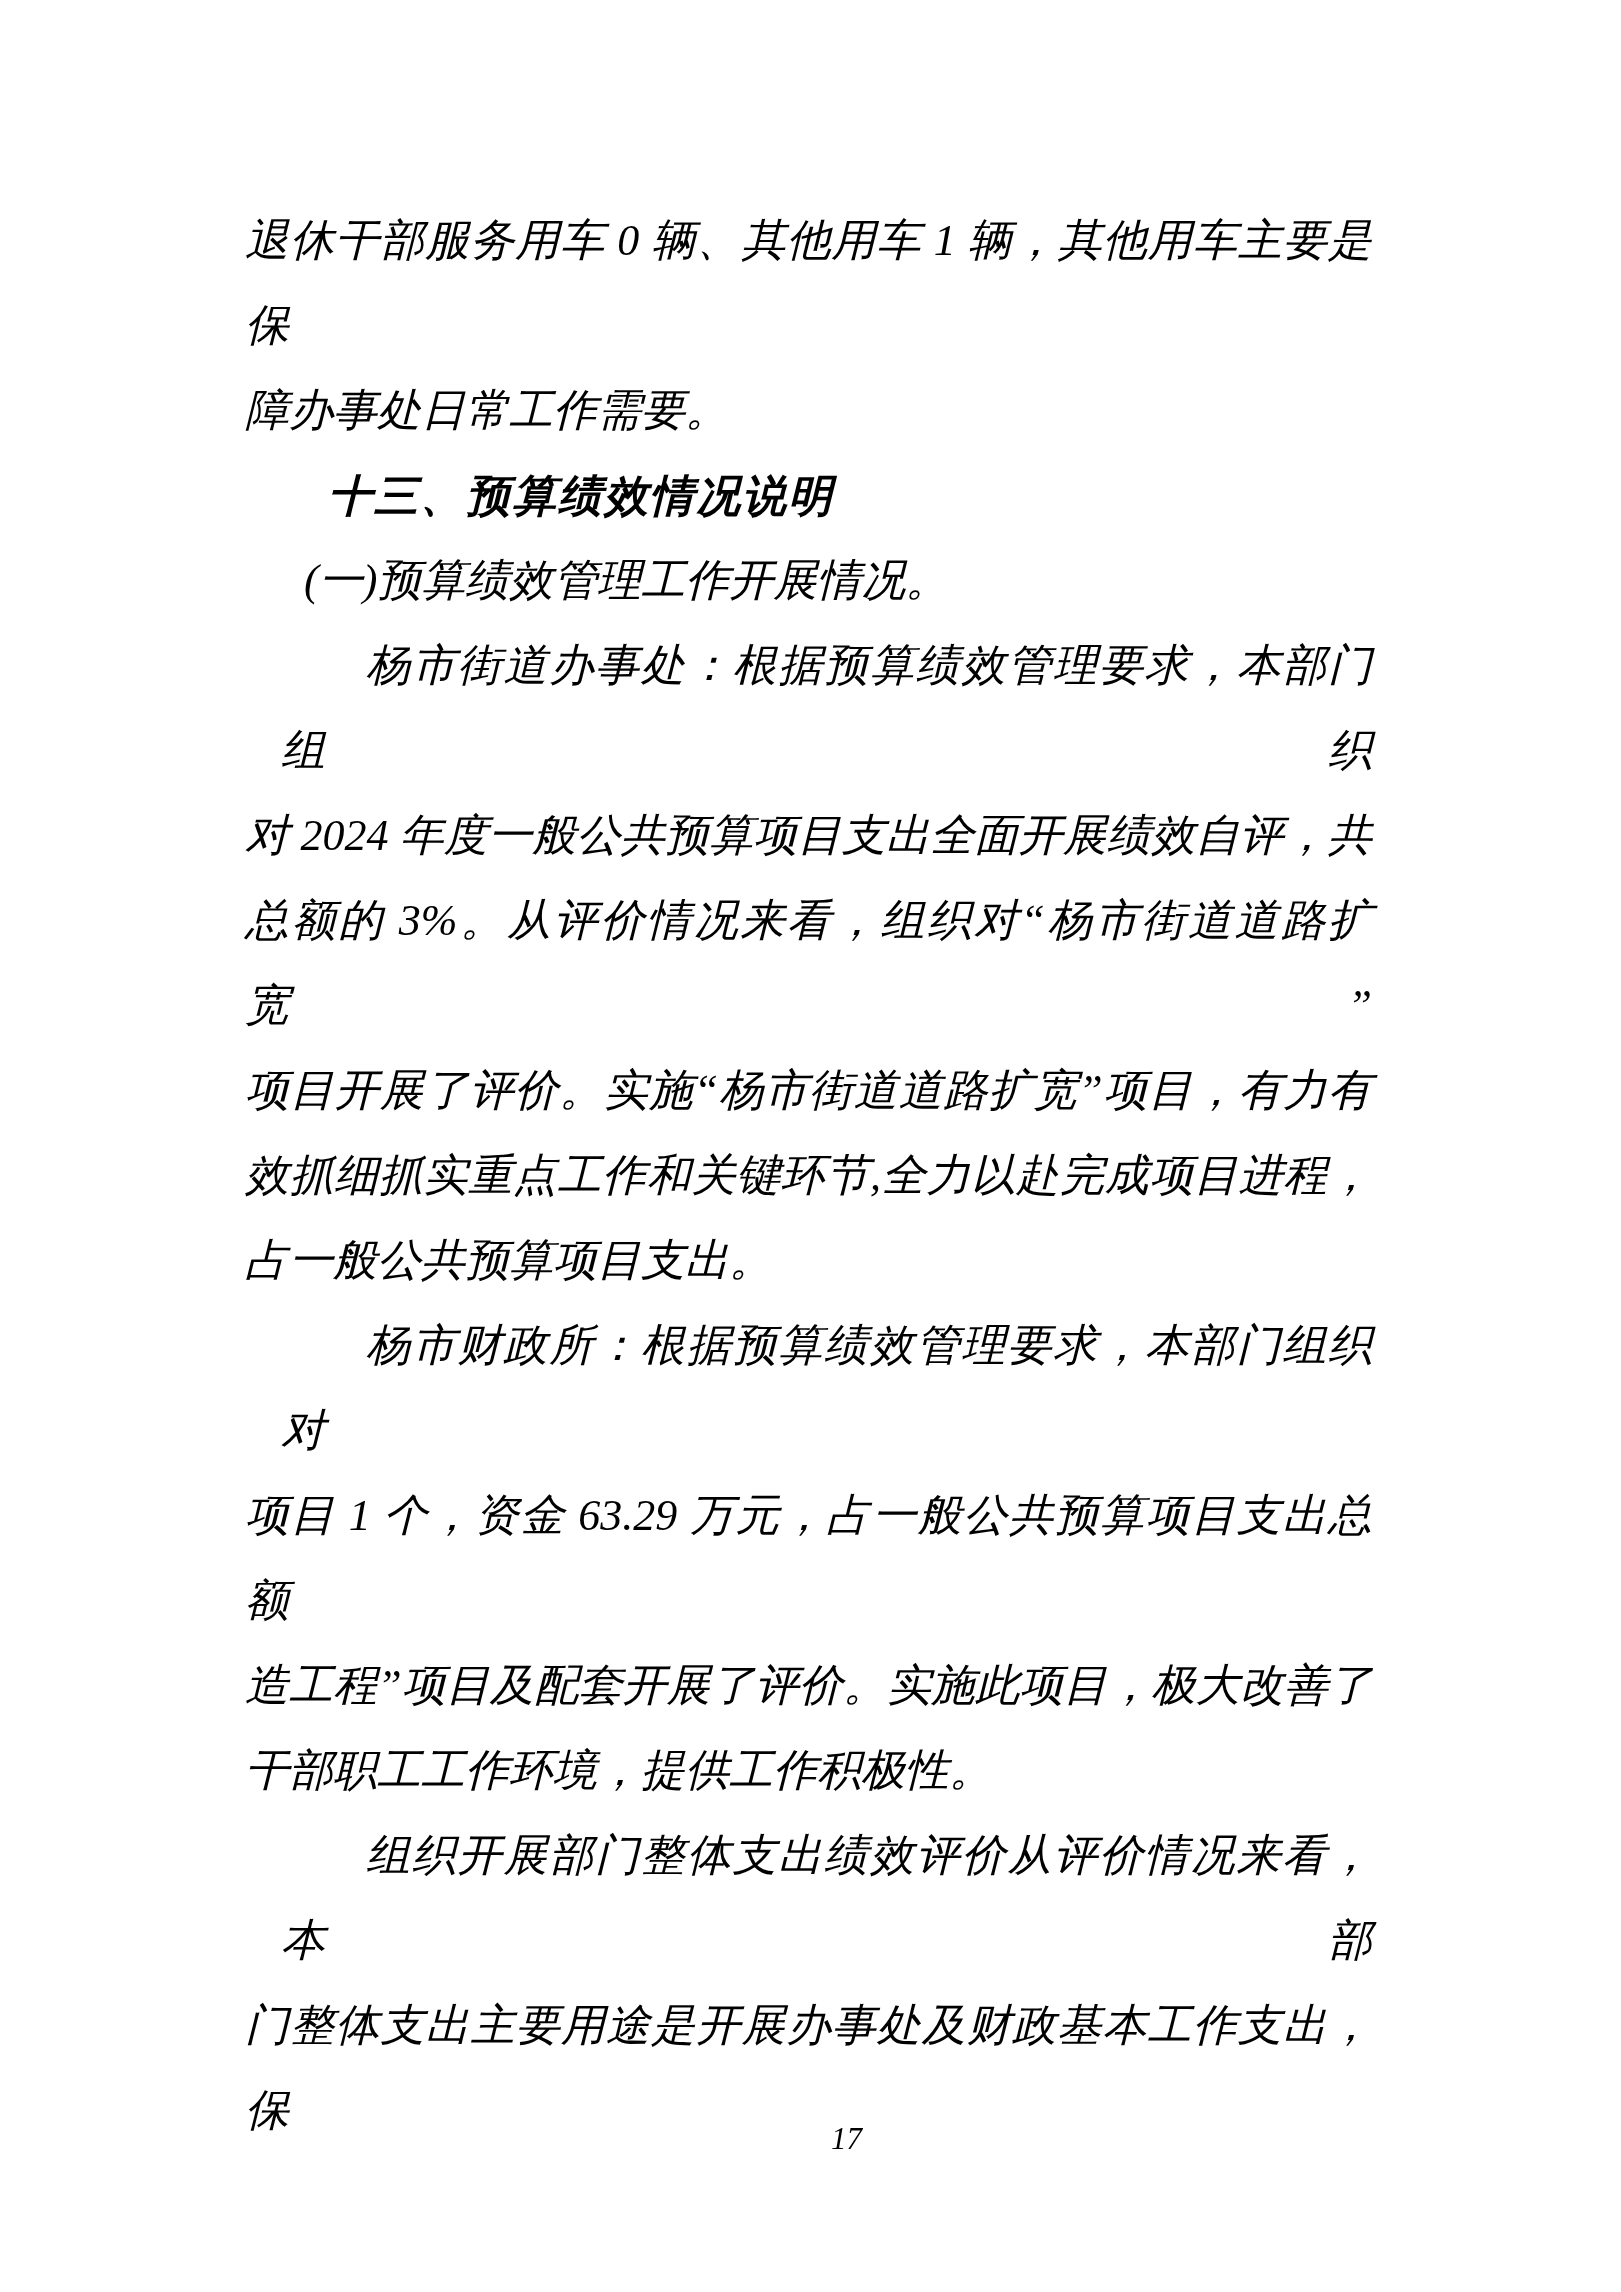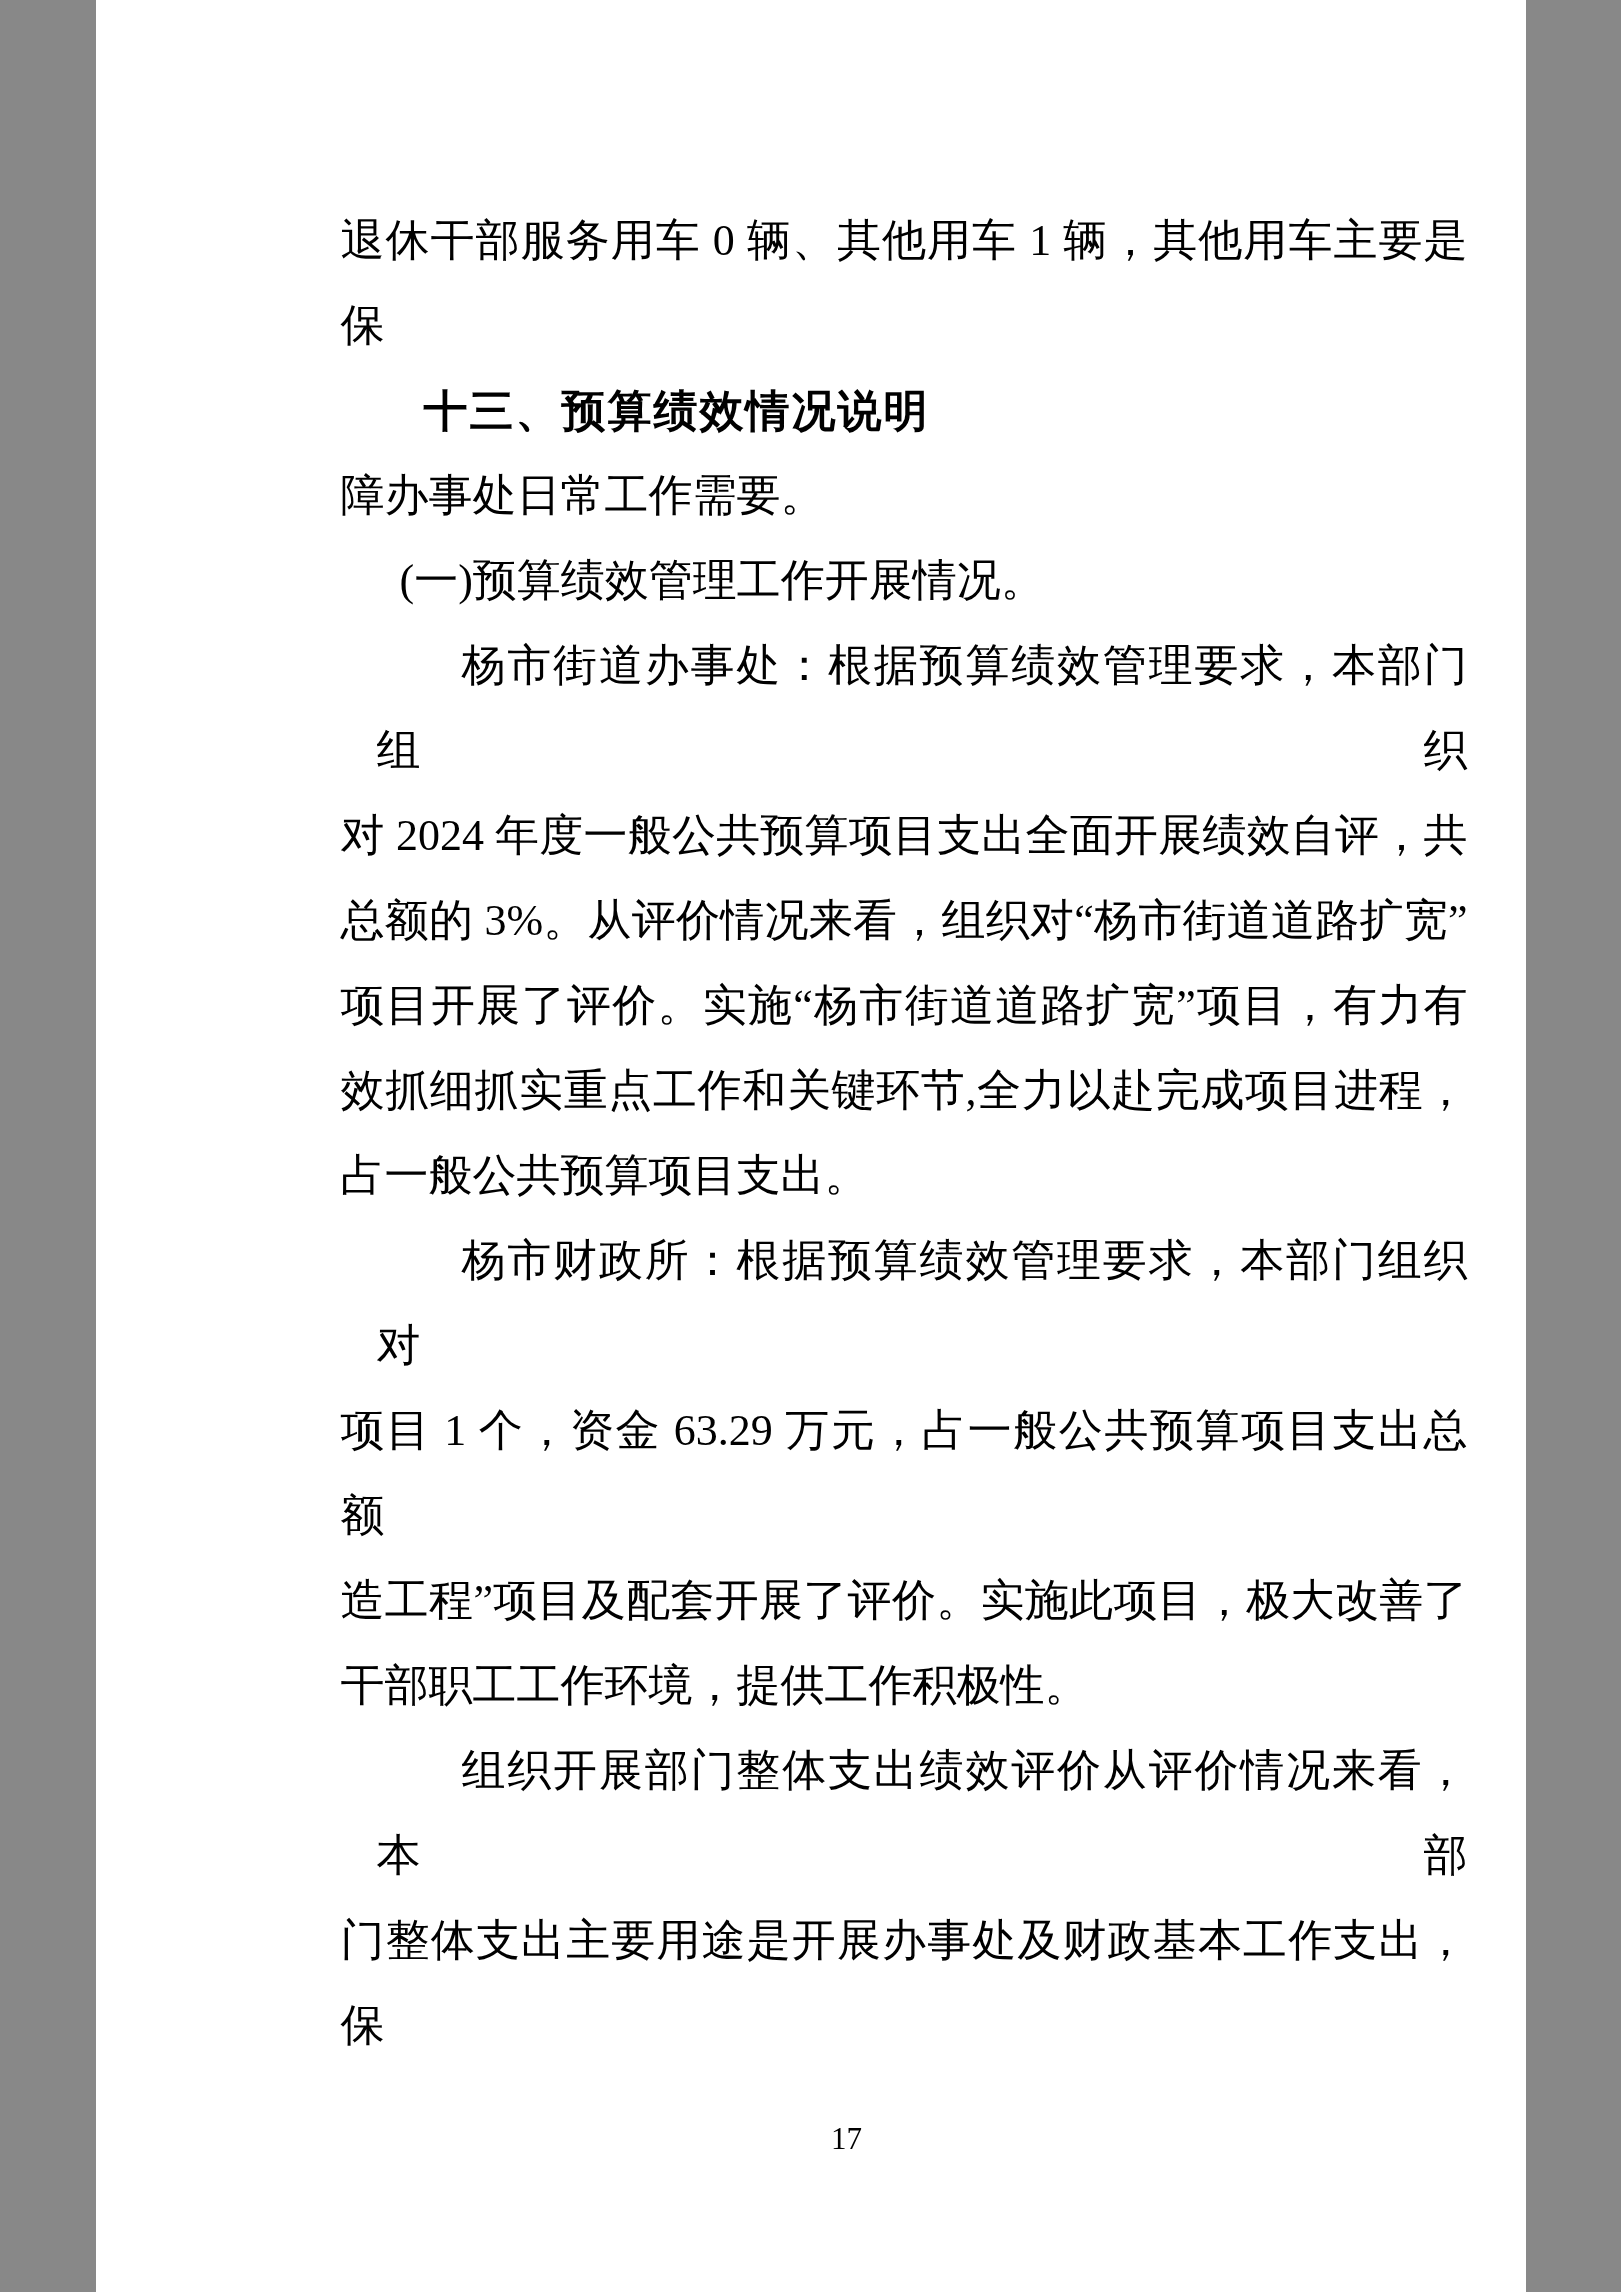--- a/index.html
+++ b/index.html
@@ -2,27 +2,28 @@
 <html><head>
 <meta charset="utf-8">
 <style>
   html, body {
     margin: 0;
     padding: 0;
     background: #888;
   }
   .page {
     position: relative;
-    width: 1430px;
+    width: 1621px;
     height: 2293px;
     margin: 0 auto;
     background: #ffffff;
     color: #000000;
     font-family: "Liberation Serif", "DejaVu Serif", serif;
     overflow: hidden;
+    font-style: italic;
   }
   .text-block {
     position: absolute;
     top: 198px;
     left: 245px;
     width: 1127px;
   }
   .l {
     line-height: 85px;
     font-size: 44px;
@@ -66,22 +67,22 @@
     font-family: "Liberation Serif", "DejaVu Serif", serif;
     padding-left: 36px;
   }
 </style>
 </head>
 <body>
 
 <div class="page">
   <div class="text-block">
     <div class="l">退休干部服务用车 0 辆、其他用车 1 辆，其他用车主要是保</div>
+    <div class="l end">障办事处日常工作需要。</div>
     <div class="l head">十三、预算绩效情况说明</div>
-    <div class="l end">障办事处日常工作需要。</div>
     <div class="l sub">(一)预算绩效管理工作开展情况。</div>
     <div class="l ind">杨市街道办事处：根据预算绩效管理要求，本部门组织</div>
     <div class="l">对 2024 年度一般公共预算项目支出全面开展绩效自评，共</div>
     <div class="l">总额的 3%。从评价情况来看，组织对“杨市街道道路扩宽”</div>
     <div class="l">项目开展了评价。实施“杨市街道道路扩宽”项目，有力有</div>
     <div class="l">效抓细抓实重点工作和关键环节,全力以赴完成项目进程，</div>
     <div class="l end">占一般公共预算项目支出。</div>
     <div class="l ind">杨市财政所：根据预算绩效管理要求，本部门组织对</div>
     <div class="l">项目 1 个，资金 63.29 万元，占一般公共预算项目支出总额</div>
     <div class="l">造工程”项目及配套开展了评价。实施此项目，极大改善了</div>

